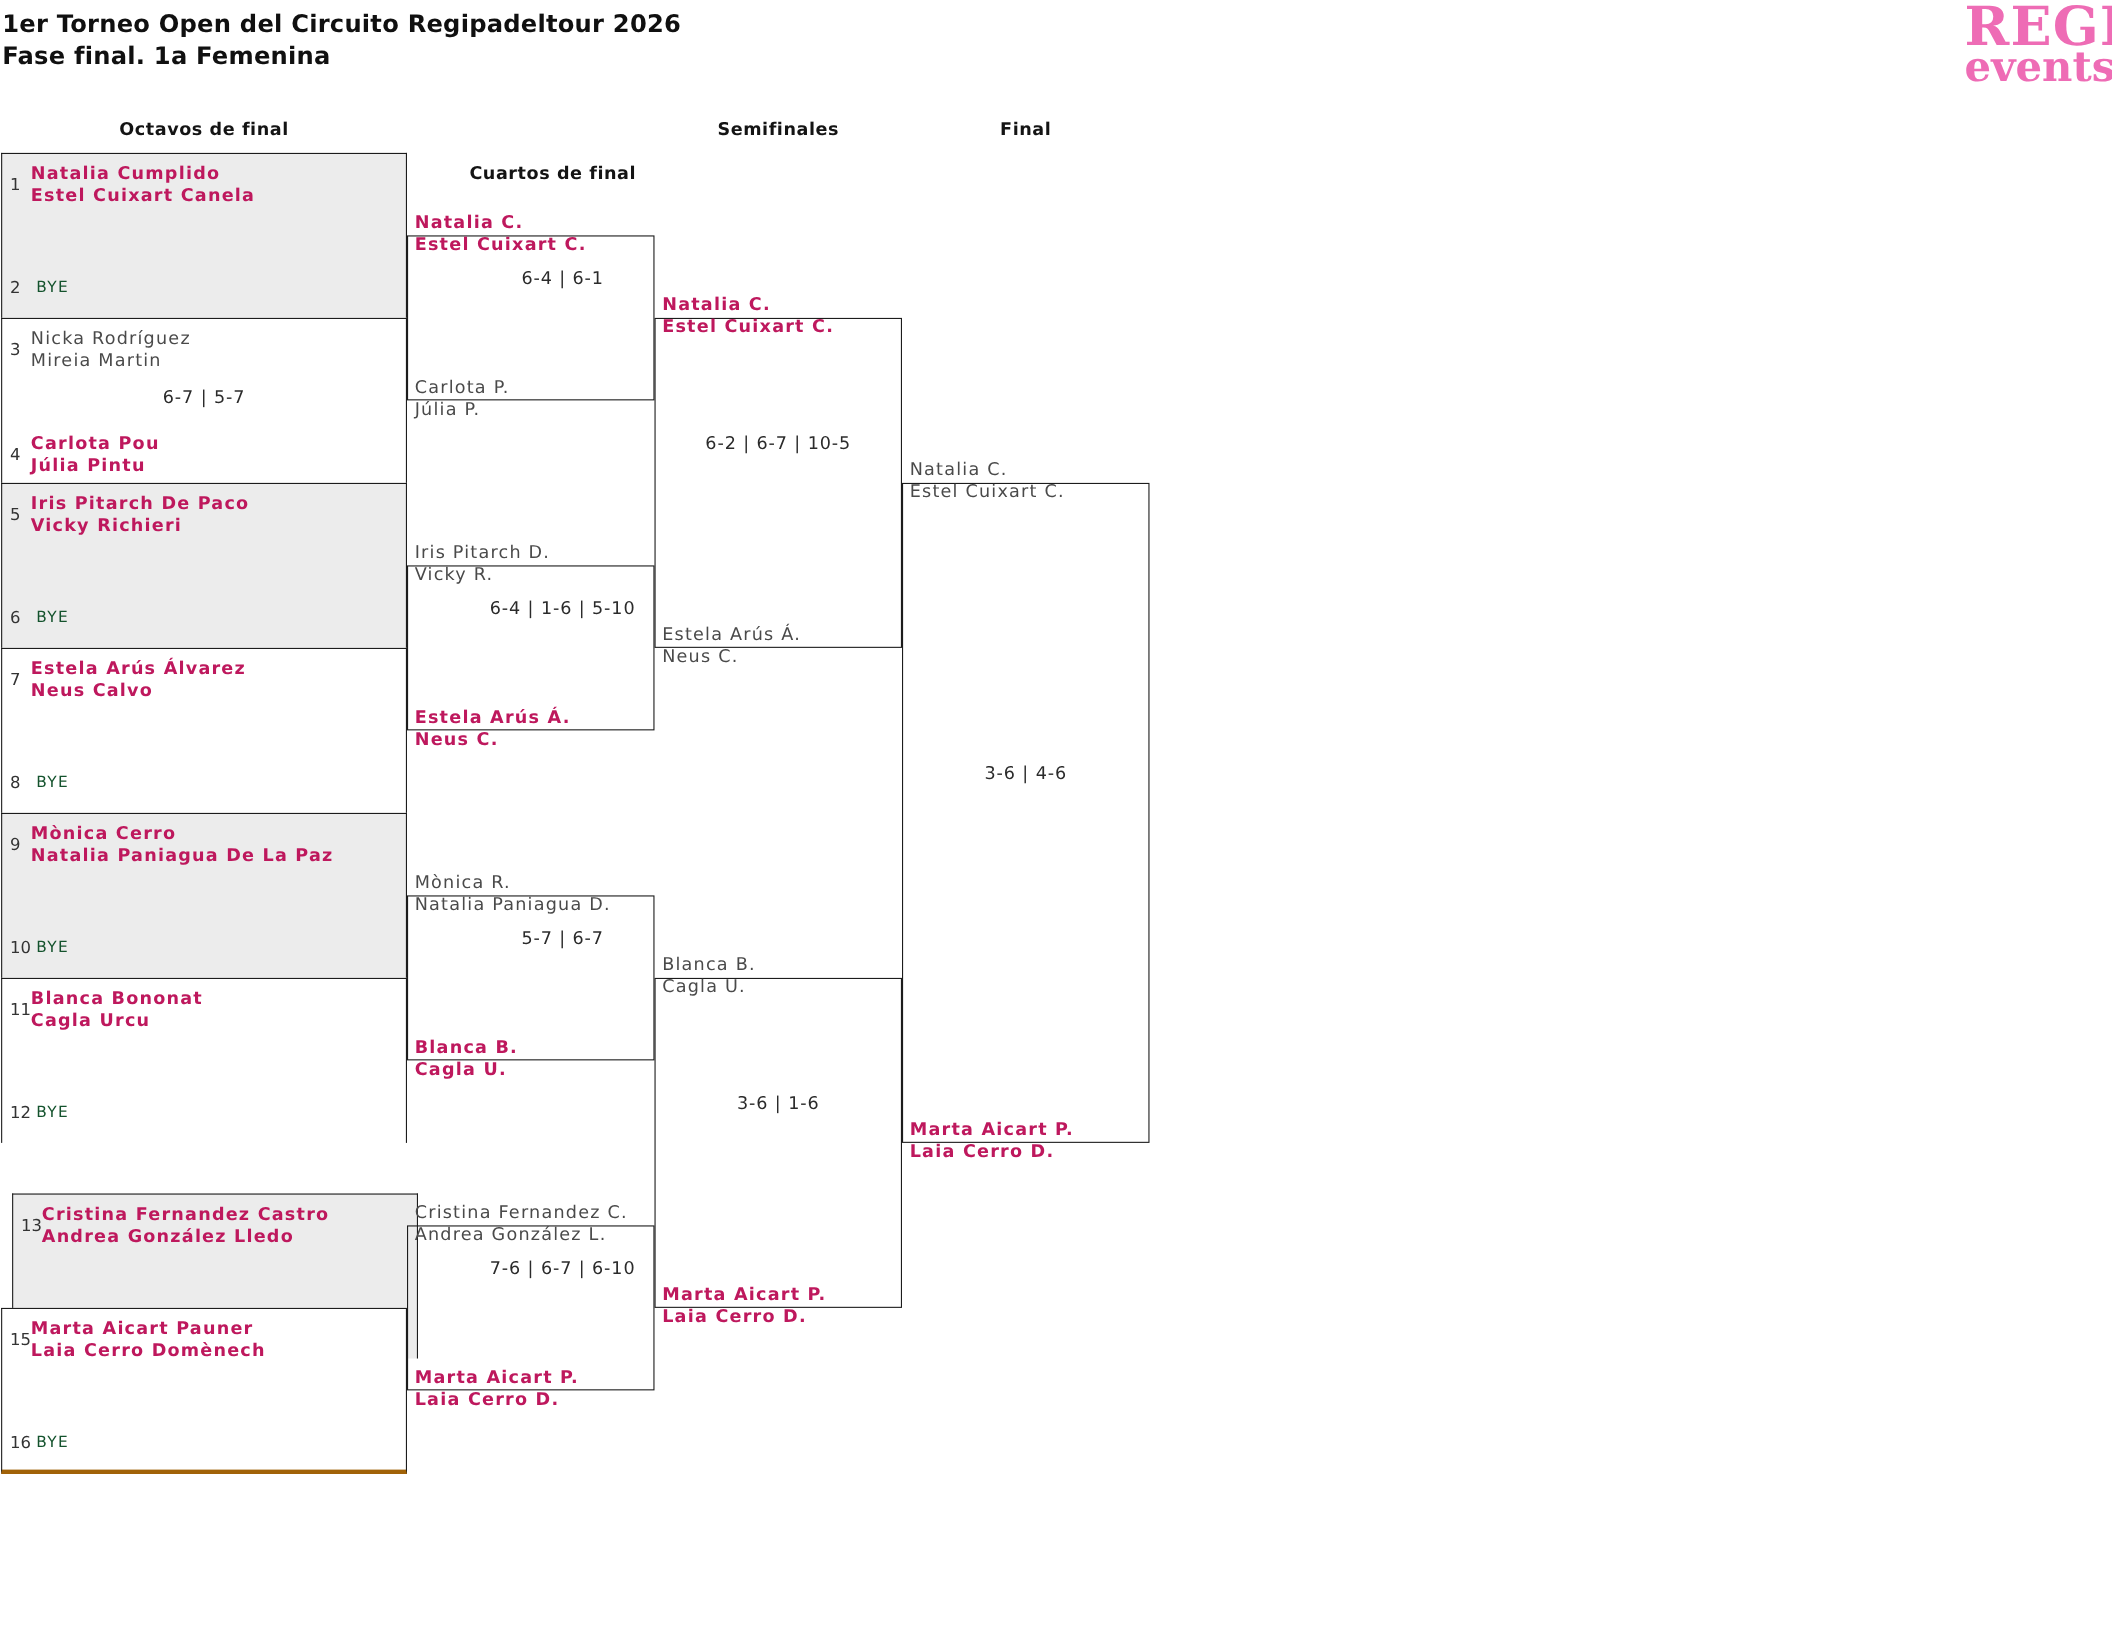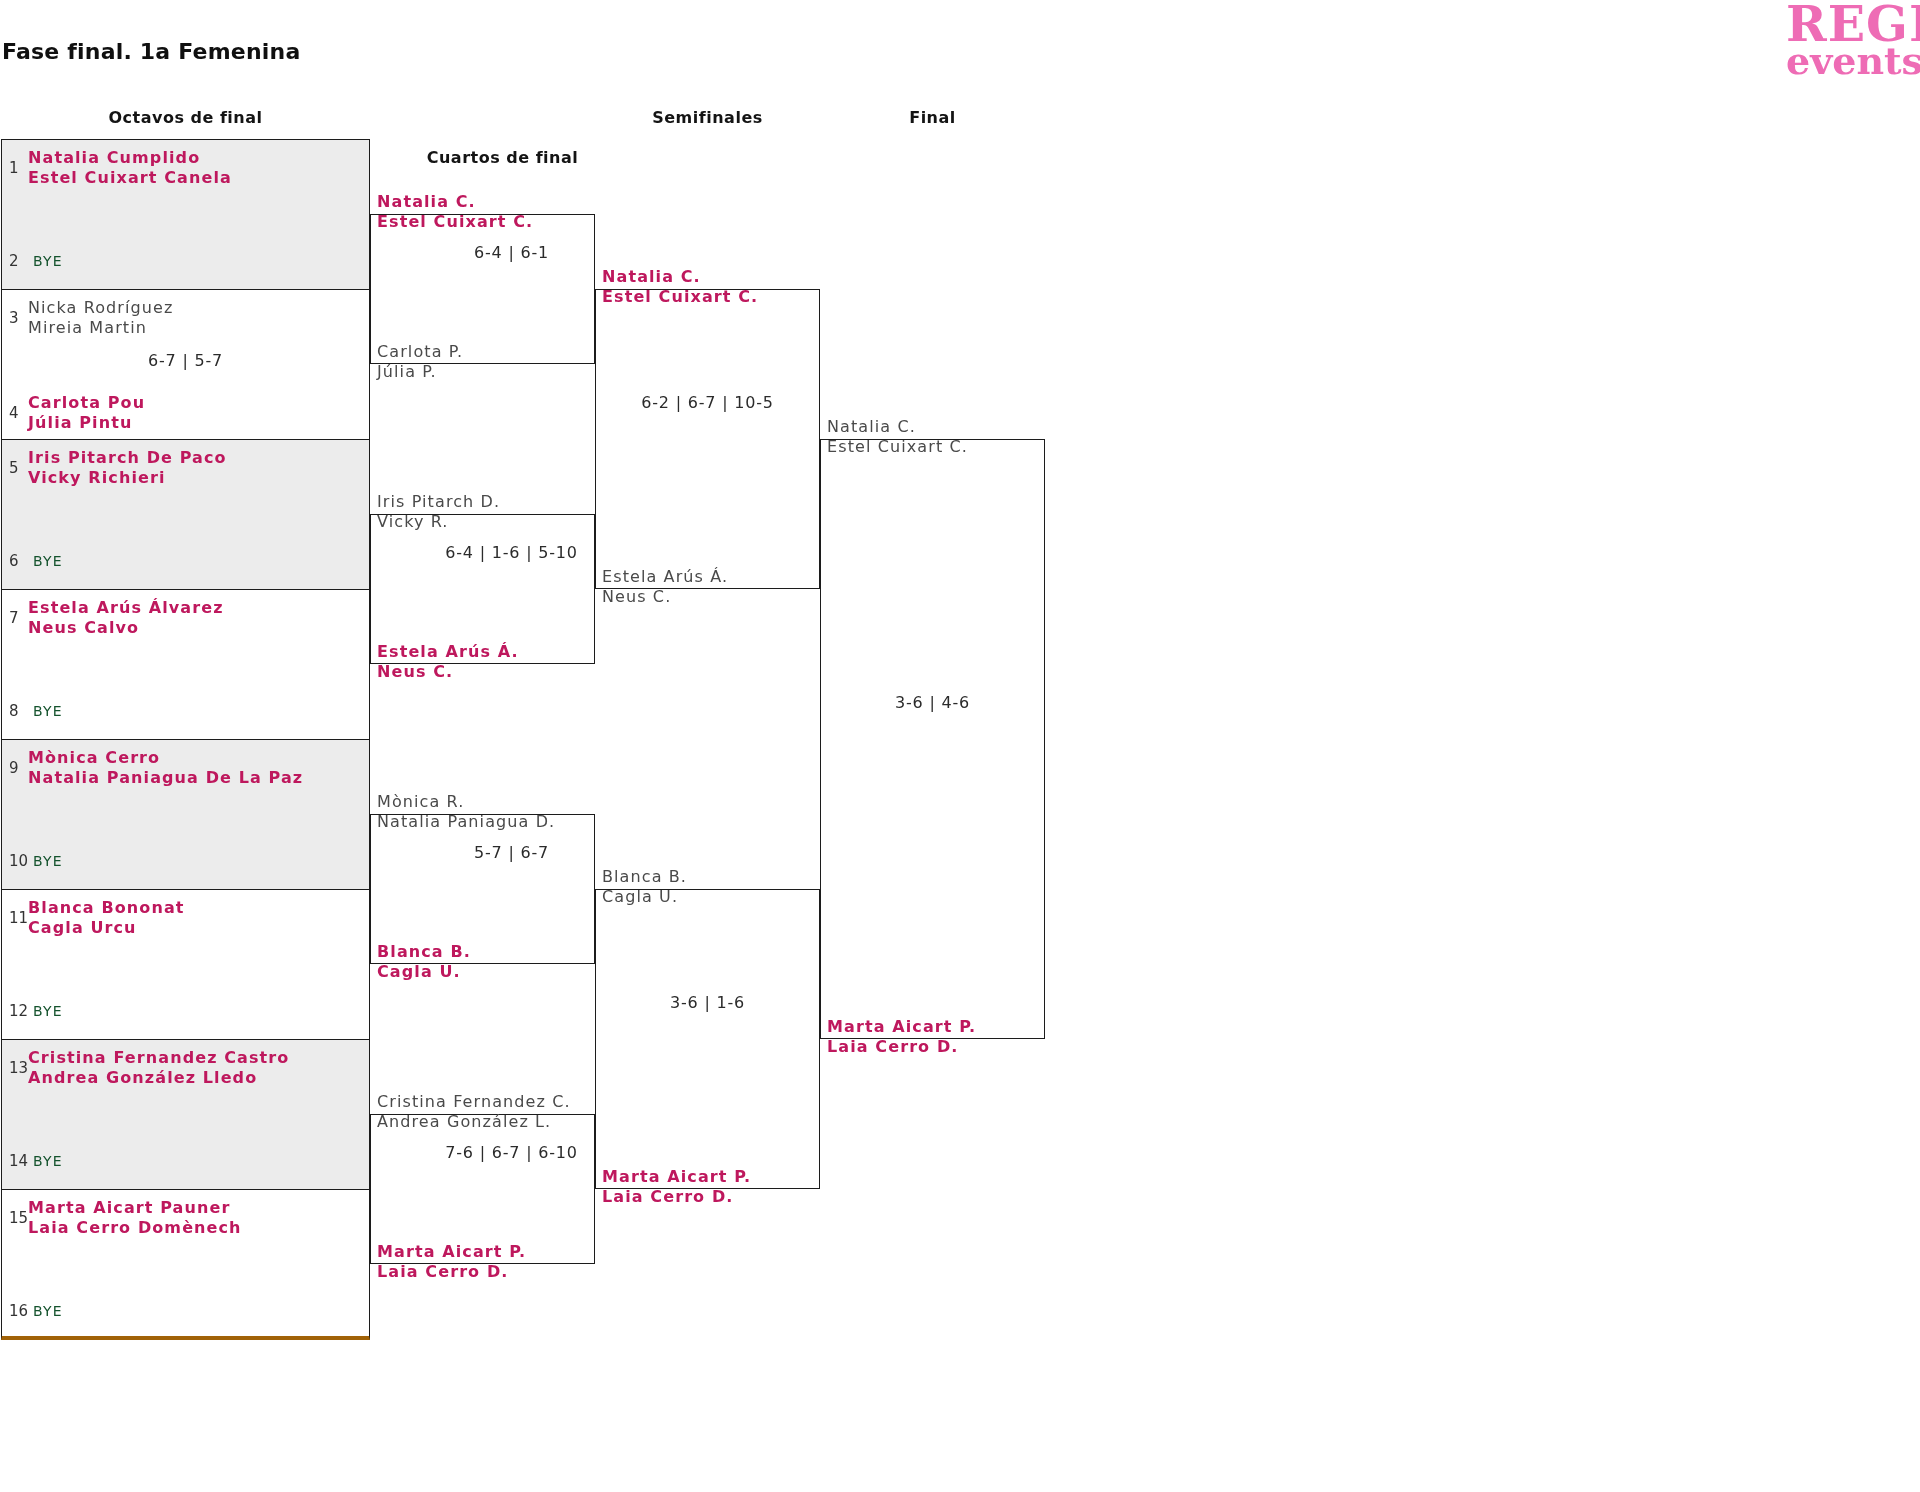--- a/index.html
+++ b/index.html
@@ -63,20 +63,21 @@
   .lbl.t{top:-58px;}
   .lbl.b-qf{top:92px;}
   .lbl.b-sf{top:242px;}
   .lbl.b-fi{top:542px;}
 </style>
 </head>
 <body>
 
 <div id="stage">
 
+  <div class="title l1">1er Torneo Open del Circuito Regipadeltour 2026</div>
   <div class="title l2">Fase final. 1a Femenina</div>
 
   <div class="logo">
     <span class="l1">REGI</span>
     <span class="l2">events</span>
   </div>
 
   <div class="rh" style="left:1px;width:369px;">Octavos de final</div>
   <div class="rh" style="left:390px;width:225px;margin-top:40px;">Cuartos de final</div>
   <div class="rh" style="left:595px;width:225px;text-align:center;">Semifinales</div>
@@ -149,21 +150,21 @@
     <div class="names topslot w">
       <span>Blanca Bononat</span>
       <span>Cagla Urcu</span>
     </div>
     <div class="byeline">
       <span class="seed-i">12</span>
       <span class="bye">BYE</span>
     </div>
   </div>
 
-  <div class="bx r1 shaded" style="top:1039px;">
+  <div class="bx r1 shaded" style="top:1085px;margin-left:10px;">
     <div class="seed top">13</div>
     <div class="names topslot w">
       <span>Cristina Fernandez Castro</span>
       <span>Andrea González Lledo</span>
     </div>
     <div class="byeline">
       <span class="seed-i">14</span>
       <span class="bye">BYE</span>
     </div>
   </div>

